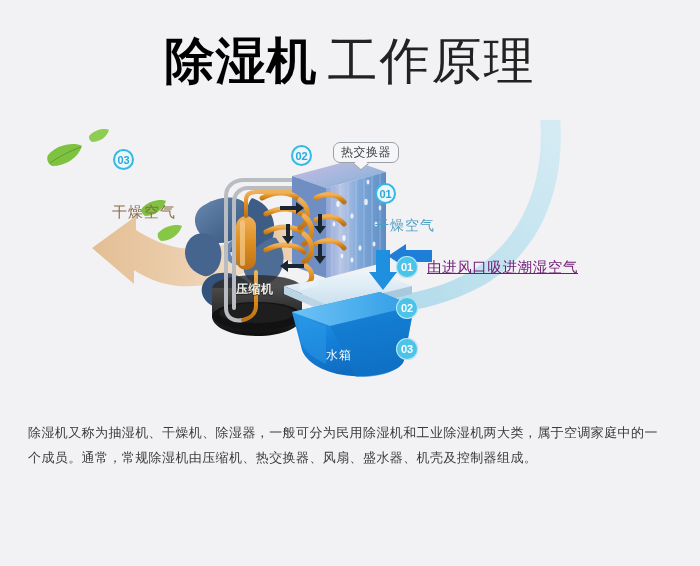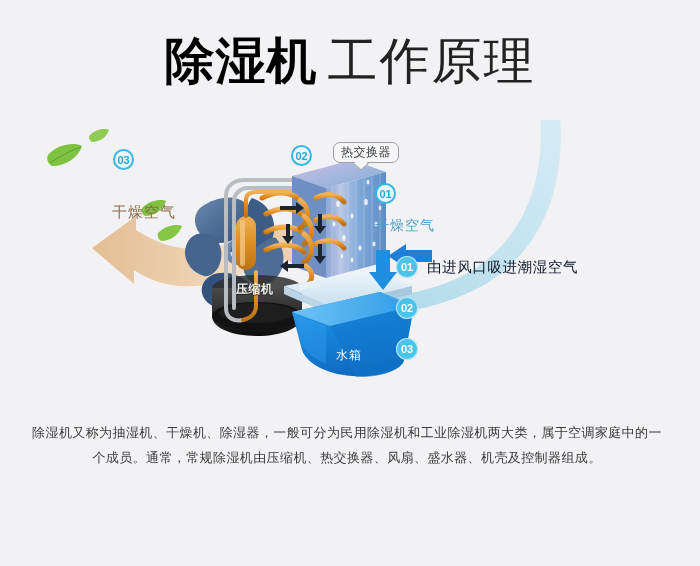--- a/index.html
+++ b/index.html
@@ -121,21 +121,20 @@
     color: #f0efe9;
     letter-spacing: 0.5px;
     font-weight: bold;
     text-shadow: 0 1px 1px rgba(0,0,0,.55);
   }
   #lbl-tank {
     left: 326px; top: 227px;
     font-size: 12px;
     color: #ffffff;
     letter-spacing: 1px;
-    padding-left: 10px;
   }
 
   
   .legend {
     position: absolute;
     left: 396px;
     top: 256px;
     width: 290px;
   }
   .legend-row {
@@ -153,40 +152,40 @@
     font-size: 11px;
     font-weight: bold;
     line-height: 22px;
     text-align: center;
     font-family: "Liberation Sans", sans-serif;
     box-shadow: 0 0 0 1px rgba(255,255,255,.6) inset;
   }
   .legend-text {
     margin-left: 9px;
     font-size: 14.5px;
-    color: #0f172a;
+    color: #701a75;
     letter-spacing: 0.6px;
     font-family: "DejaVu Sans", "Liberation Sans", sans-serif;
+    text-decoration: underline;
   }
 
   
   .body-copy {
     position: absolute;
     left: 28px;
     top: 420px;
     width: 648px;
   }
   .para {
     font-size: 13px;
     line-height: 25px;
     color: #3a3a3a;
     letter-spacing: 0.4px;
     margin: 0 10px 18px 0;
     font-family: "DejaVu Sans", "Liberation Sans", sans-serif;
-    text-align: center;
   }
 </style>
 </head>
 <body>
 
 <div class="title-wrap">
   <span class="title-a">除湿机</span><span class="title-b">工作原理</span>
 </div>
 
 <div class="stage">

